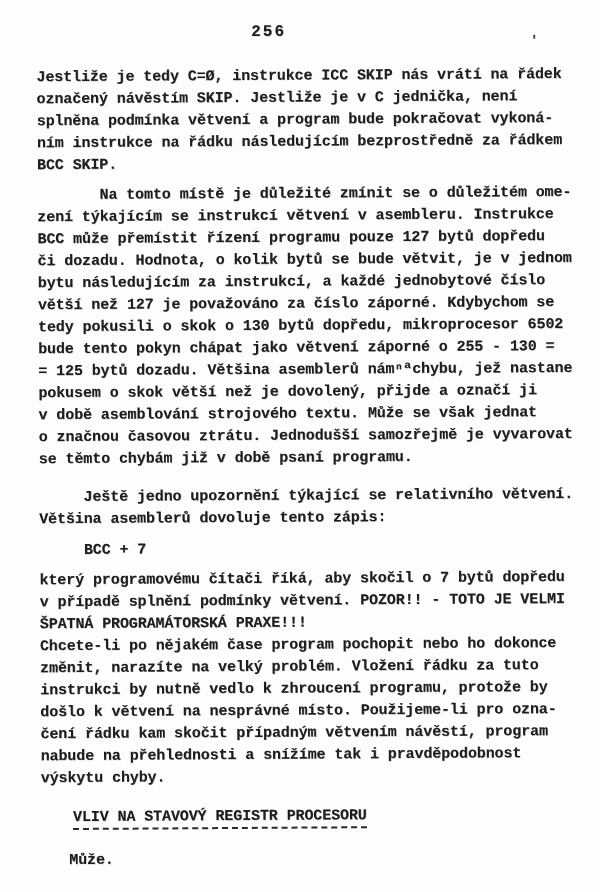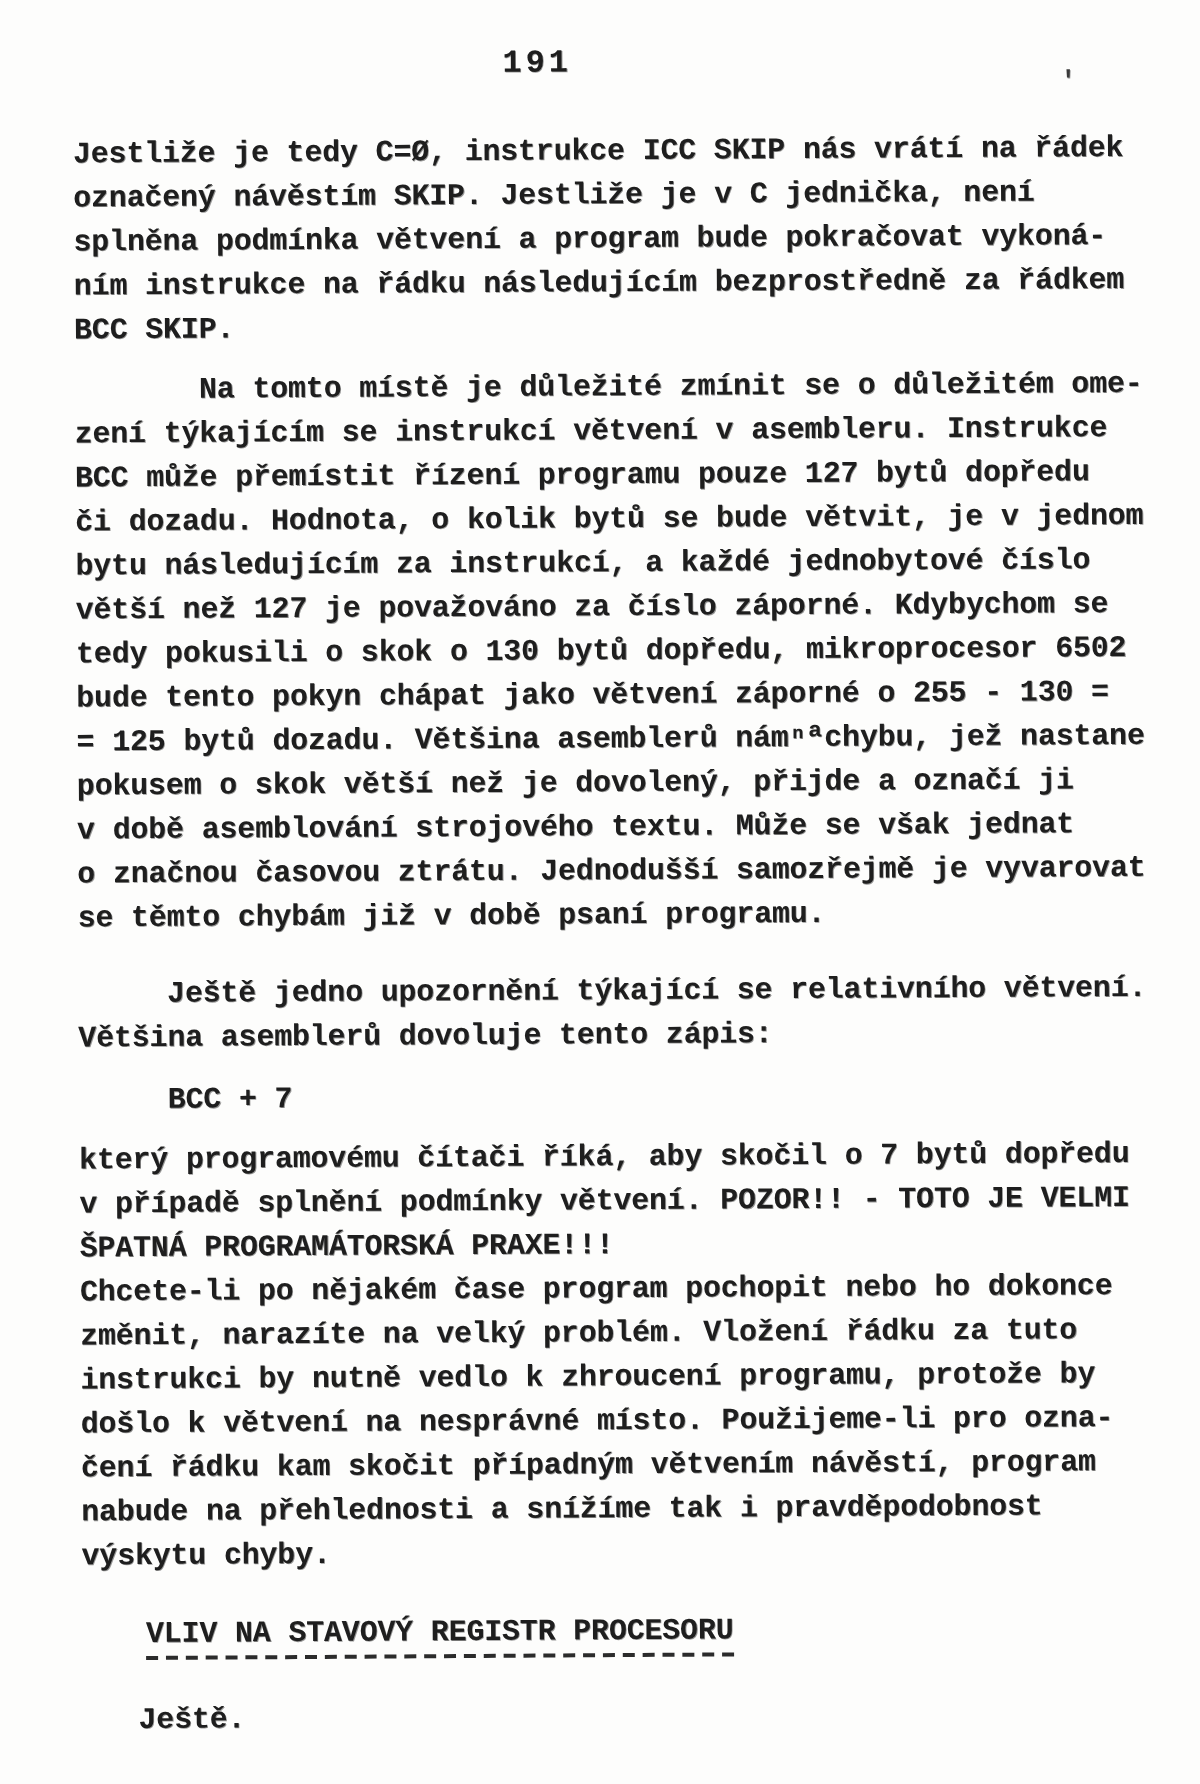--- a/index.html
+++ b/index.html
@@ -44,21 +44,21 @@
     border-bottom: 2px dashed #2b2b2b;
     padding-bottom: 2px;
   }
 </style>
 </head>
 <body>
 
 <div class="page">
   <div class="scan">
 
-    <div class="block pagenum" style="left:251px; top:19px;">191</div>
+    <div class="block pagenum" style="left:251px; top:19px;">256</div>
 
     <div class="block stray" style="left:530px; top:30px;">'</div>
 
     <div class="block" style="left:36px; top:64px;">Jestliže je tedy C=Ø, instrukce ICC SKIP nás vrátí na řádek
 označený návěstím SKIP. Jestliže je v C jednička, není
 splněna podmínka větvení a program bude pokračovat vykoná-
 ním instrukce na řádku následujícím bezprostředně za řádkem
 BCC SKIP.</div>
 
     <div class="block" style="left:36px; top:182px;">       Na tomto místě je důležité zmínit se o důležitém ome-
@@ -86,16 +86,16 @@
 Chcete-li po nějakém čase program pochopit nebo ho dokonce
 změnit, narazíte na velký problém. Vložení řádku za tuto
 instrukci by nutně vedlo k zhroucení programu, protože by
 došlo k větvení na nesprávné místo. Použijeme-li pro ozna-
 čení řádku kam skočit případným větvením návěstí, program
 nabude na přehlednosti a snížíme tak i pravděpodobnost
 výskytu chyby.</div>
 
     <div class="block" style="left:68px; top:804px;"><span class="heading-underline">VLIV NA STAVOVÝ REGISTR PROCESORU</span></div>
 
-    <div class="block" style="left:64px; top:847px;">Ještě.</div>
+    <div class="block" style="left:64px; top:847px;">Může.</div>
 
   </div>
 </div>
 
 </body></html>

